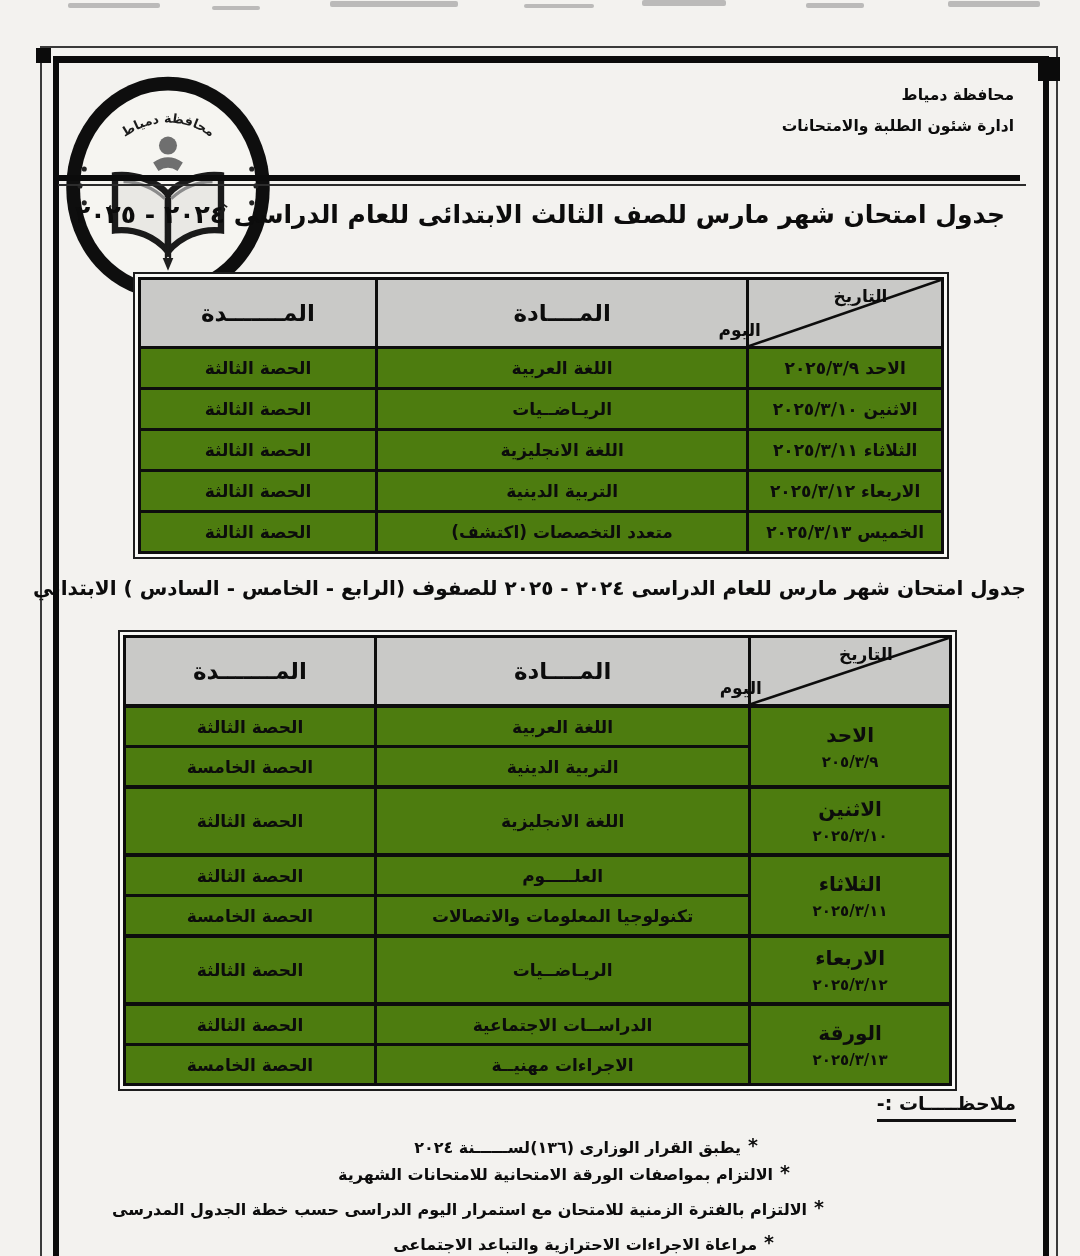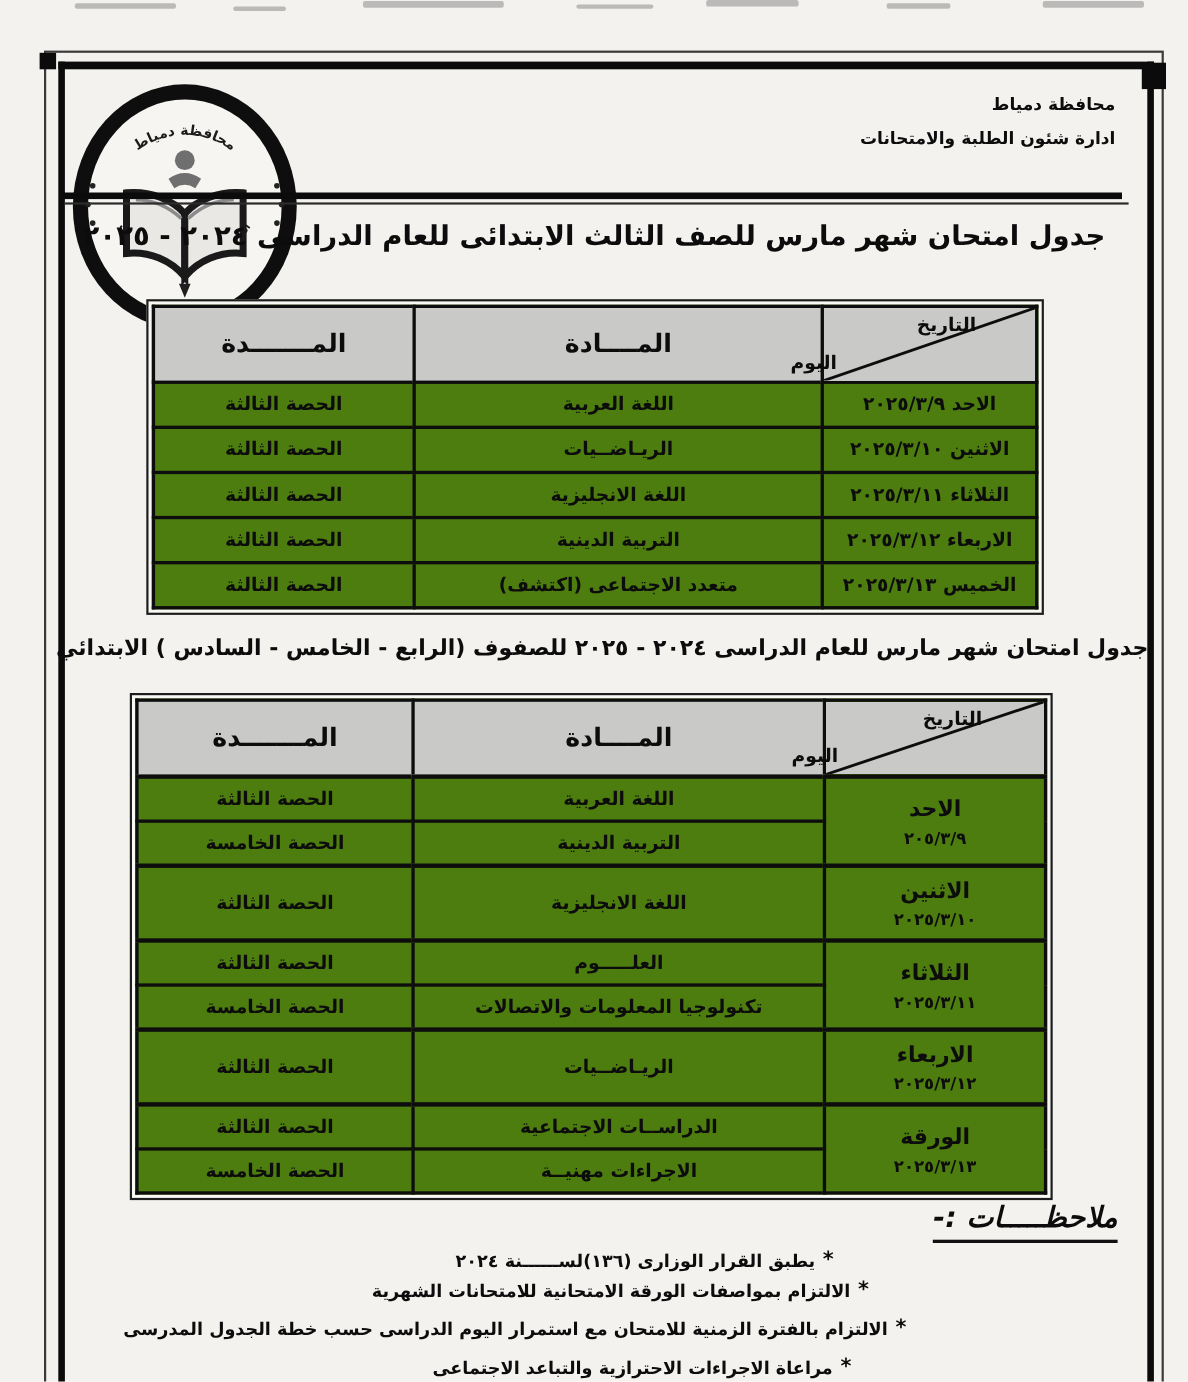--- a/index.html
+++ b/index.html
@@ -24,21 +24,21 @@
   
   .org-block { position:absolute; right:66px; top:80px; text-align:right; }
   .org-line  { font-size:15.5px; line-height:31px; letter-spacing:.2px; }
   .logo-box  { position:absolute; left:62px; top:70px; width:212px; height:236px; }
 
   .rule-thick { position:absolute; left:58px; top:175px; width:962px; height:6px; background:#0b0b0b; }
   .rule-thin  { position:absolute; left:58px; top:184px; width:968px; height:2px; background:#2c2c2c; }
 
   .doc-title-1 { position:absolute; left:70px;  top:200px; width:940px; text-align:center;
                  font-size:25px; letter-spacing:.2px; }
-  .doc-title-2 { position:absolute; left:50px;  top:576px; width:995px; text-align:center;
+  .doc-title-2 { position:absolute; left:32px;  top:576px; width:995px; text-align:center;
                  font-size:20px; }
 
   
   .tframe { position:absolute; background:#f8f8f5; border:2px solid #1d1d1d; padding:3px; }
   #t1-frame { left:133px; top:272px; width:806px; }
   #t2-frame { left:118px; top:630px; width:829px; }
 
   table.sched { width:100%; border-collapse:collapse; table-layout:fixed; background:#4d7c0f; }
   table.sched th, table.sched td {
     border:3px solid #0d0d0d; text-align:center; vertical-align:middle; padding:0 4px;
@@ -52,22 +52,22 @@
   #t2 tbody tr + tr td { border-top-width:2px; }
   #t2 td.datecell .day  { font-size:20px; }
   #t2 td.datecell .date { font-size:15px; margin-top:6px; }
 
   th.diag { position:relative; padding:0; }
   th.diag svg.dline { position:absolute; left:0; top:0; width:100%; height:100%; }
   th.diag .lbl-top    { position:absolute; top:6px;  left:0; right:-16%; text-align:center; font-size:17px; }
   th.diag .lbl-bottom { position:absolute; bottom:6px; left:-16%; right:0; text-align:left; font-size:17px; }
 
   
-  .notes-title { position:absolute; right:64px; top:1092px; font-size:26px;
-                 border-bottom:3px solid #111; padding-bottom:5px;font-style:italic; }
+  .notes-title { position:absolute; right:64px; top:1092px; font-size:19px;
+                 border-bottom:3px solid #111; padding-bottom:5px; }
   .note-item { position:absolute; font-size:16px; white-space:nowrap; }
   .note-item .bullet { font-size:19px; margin-left:7px; vertical-align:1px; }
   .note-item:nth-of-type(1) { right:322px; top:1134px;text-align:right; }
   .note-item:nth-of-type(2) { right:290px; top:1161px; }
   .note-item:nth-of-type(3) { right:256px; top:1196px; }
   .note-item:nth-of-type(4) { right:306px; top:1231px; }
 </style>
 </head>
 <body>
 
@@ -164,21 +164,21 @@
           <td>اللغة الانجليزية</td>
           <td>الحصة الثالثة</td>
         </tr>
         <tr>
           <td>الاربعاء ٢٠٢٥/٣/١٢</td>
           <td>التربية الدينية</td>
           <td>الحصة الثالثة</td>
         </tr>
         <tr>
           <td>الخميس ٢٠٢٥/٣/١٣</td>
-          <td>متعدد الاجتماعى (اكتشف)</td>
+          <td>متعدد التخصصات (اكتشف)</td>
           <td>الحصة الثالثة</td>
         </tr>
       </tbody>
   </table>
 </div>
 
 <div class="tframe" id="t2-frame">
   <table class="sched" id="t2">
     <colgroup>
         <col style="width:200px">

